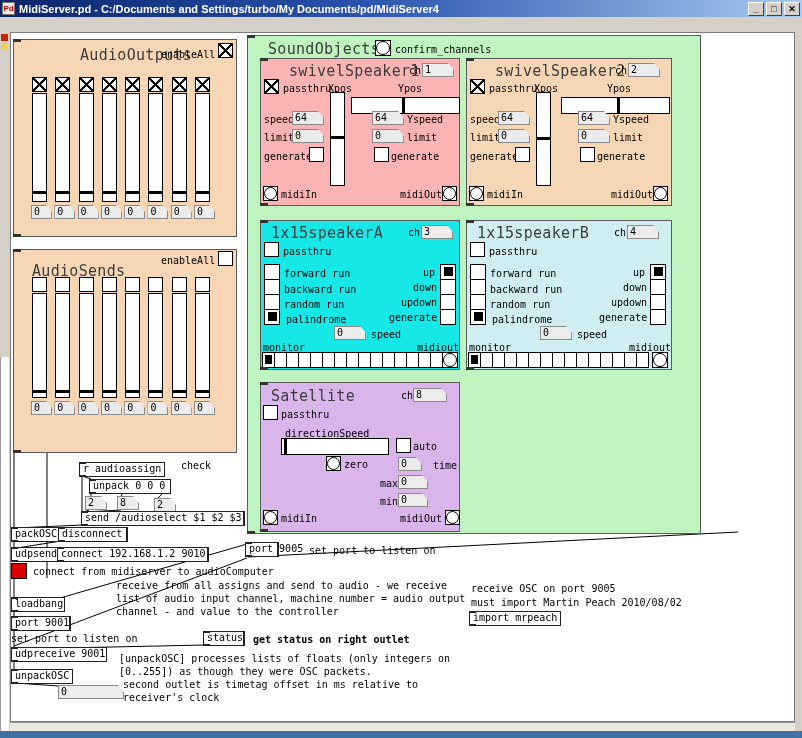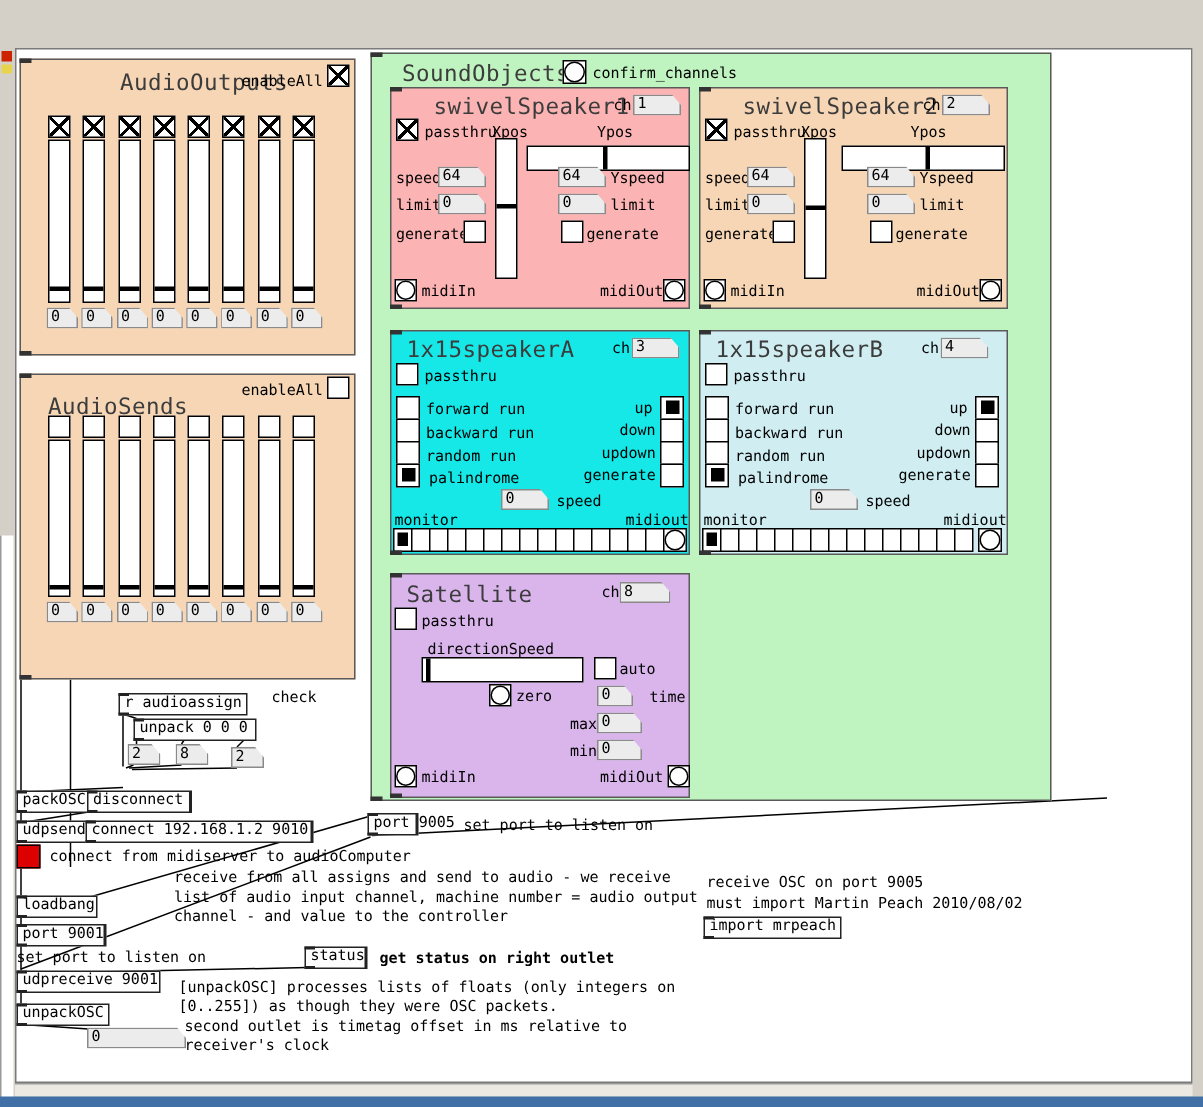--- a/index.html
+++ b/index.html
@@ -81,20 +81,27 @@
   #left-strip .white { position:absolute; left:0px; top:325px; width:9px; height:390px; background:#fff; border-left:1px solid #999; }
   #right-strip { position:absolute; left:795px; top:32px; width:7px; height:706px; background:#D4D0C8; }
   #bottom-scroll { position:absolute; left:10px; top:722px; width:785px; height:9px; background:#ECE9E2; border-top:1px solid #999; }
   #bottom-blue { position:absolute; left:0; top:731px; width:802px; height:7px; background:#4170A6; }
 </style>
 </head>
 <body>
 
 <div id="screen">
 
+  <div id="titlebar">
+    <div id="app-icon">Pd</div>
+    <div id="title-text">MidiServer.pd - C:/Documents and Settings/turbo/My Documents/pd/MidiServer4</div>
+    <div class="wbtn">_</div>
+    <div class="wbtn">□</div>
+    <div class="wbtn">✕</div>
+  </div>
 
 
   <div id="left-strip">
     <div class="abs" style="left:1px;top:2px;width:7px;height:7px;background:#CC2200;"></div>
     <div class="abs" style="left:1px;top:11px;width:7px;height:6px;background:#E8D44C;"></div>
     <div class="white"></div>
   </div>
   <div id="right-strip"></div>
   <div id="bottom-scroll"></div>
   <div id="bottom-blue"></div>
@@ -451,20 +458,21 @@
         <div class="bng" style="left:184px;top:127px;"></div>
       </div>
     </div>
 
     <div class="comment" style="left:170px;top:426px;">check</div>
     <div class="obj" style="left:68px;top:429px;width:86px;">r audioassign</div>
     <div class="obj" style="left:78px;top:446px;width:82px;">unpack 0 0 0</div>
     <div class="num" style="left:74px;top:463px;width:22px;">2</div>
     <div class="num" style="left:106px;top:463px;width:22px;">8</div>
     <div class="num" style="left:143px;top:465px;width:22px;">2</div>
+    <div class="msg" style="left:70px;top:478px;width:164px;">send /audioselect $1 $2 $3</div>
     <div class="obj" style="left:0px;top:494px;width:50px;">packOSC</div>
     <div class="msg" style="left:47px;top:494px;width:70px;">disconnect</div>
     <div class="obj" style="left:0px;top:514px;width:50px;">udpsend</div>
     <div class="msg" style="left:46px;top:514px;width:152px;">connect 192.168.1.2 9010</div>
     <div class="tgl red" style="left:0px;top:530px;width:16px;height:16px;"></div>
     <div class="comment" style="left:22px;top:532px;">connect from midiserver to audioComputer</div>
     <div class="obj" style="left:0px;top:564px;width:54px;">loadbang</div>
     <div class="msg" style="left:0px;top:583px;width:60px;">port 9001</div>
     <div class="comment" style="left:0px;top:599px;">set port to listen on</div>
     <div class="msg" style="left:192px;top:598px;width:42px;">status</div>

